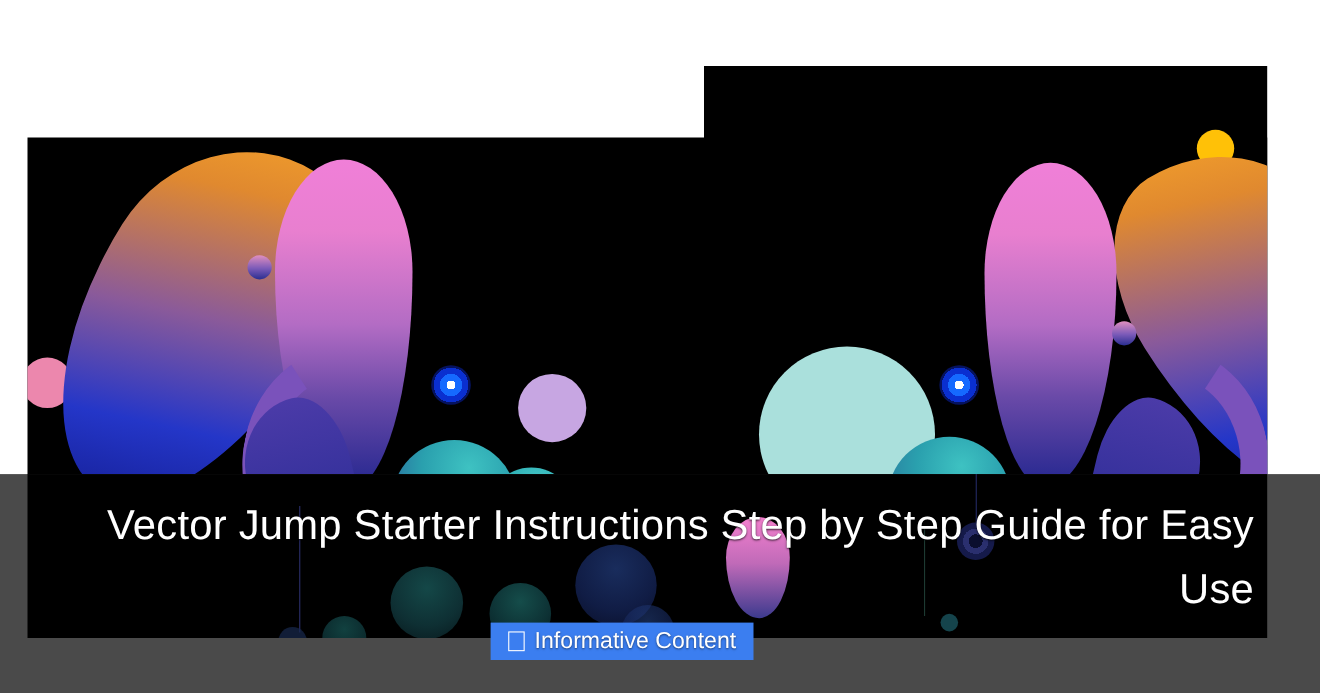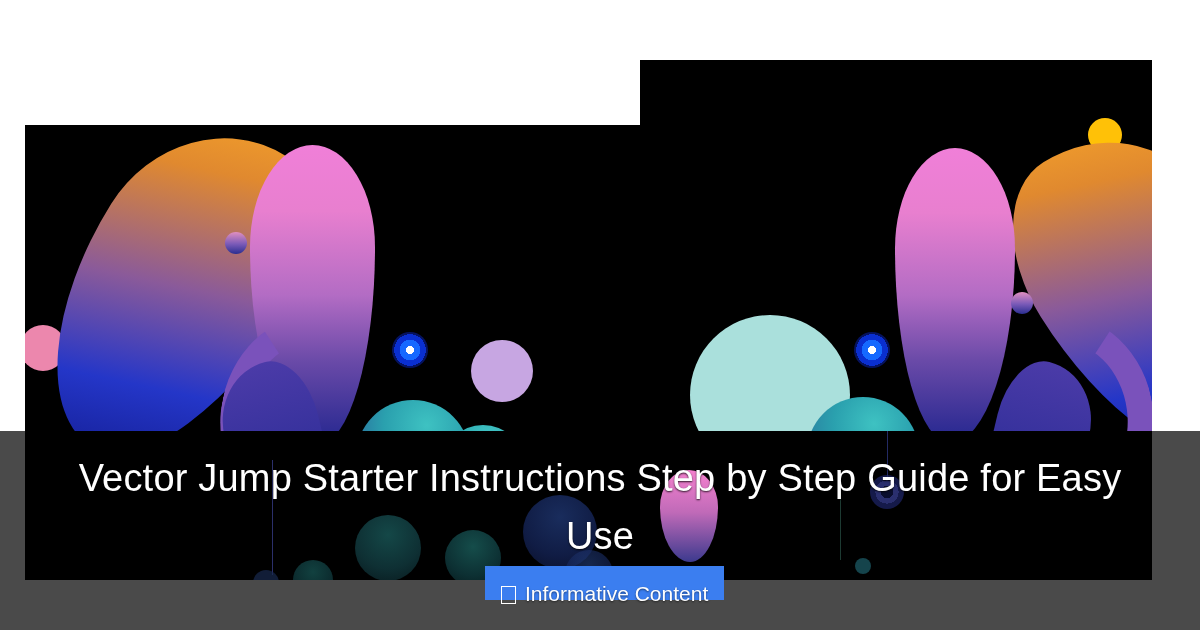--- a/index.html
+++ b/index.html
@@ -30,34 +30,33 @@
   .drop{border-radius:50% 50% 50% 50%;}
 
   
   #gray-band{position:absolute;left:0;top:431px;width:1200px;height:199px;background:#4a4a4a;}
 
   
   #text-layer{position:absolute;left:0;top:431px;width:1200px;height:199px;}
 
   #title{
     position:absolute;left:60px;top:18px;width:1080px;
-    text-align:center;color:#ffffff;
+    text-align:right;color:#ffffff;
     font-size:38px;line-height:58px;font-weight:400;
     letter-spacing:.2px;
     text-shadow:0 1px 2px rgba(0,0,0,.8);
   }
 
   #badge{
     position:absolute;left:446px;top:135px;
     height:34px;box-sizing:border-box;
     background:#3b7ef0;color:#ffffff;
     font-size:21px;line-height:34px;
-    padding:11px 16px;white-space:nowrap;
+    padding:0 16px;white-space:nowrap;
     text-shadow:0 1px 2px rgba(0,0,0,.55);
-    margin-left:39px;
   }
   #badge .glyph{
     display:inline-block;width:15px;height:18px;
     border:1.6px solid #ffffff;vertical-align:-3px;margin-right:9px;
     box-sizing:border-box;
   }
 </style>
 </head>
 <body>
 

